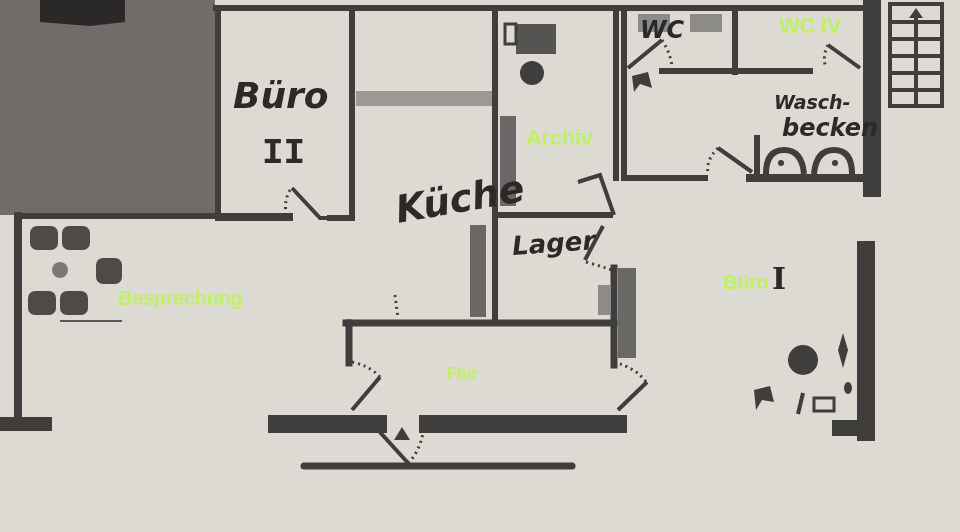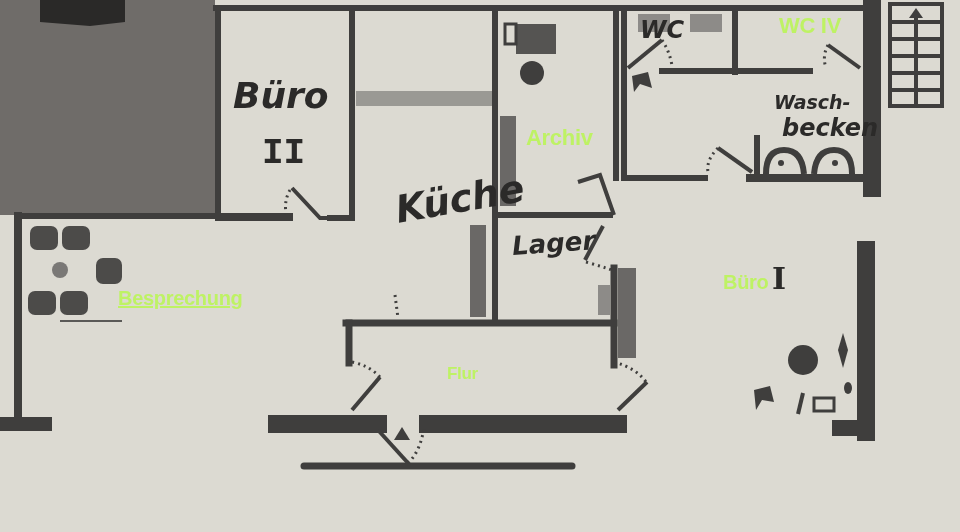--- a/index.html
+++ b/index.html
@@ -141,17 +141,17 @@
   
   <div class="label hand" style="left:233px;top:78px;font-size:36px;">Büro</div>
   <div class="label hand" style="left:262px;top:136px;font-size:36px;font-style:normal;font-family:Liberation Mono, monospace;">II</div>
   <div class="label hand" style="left:395px;top:180px;font-size:38px;transform:rotate(-10deg);">Küche</div>
   <div class="label printed" style="left:526px;top:127px;font-size:22px;">Archiv</div>
   <div class="label hand" style="left:512px;top:230px;font-size:26px;transform:rotate(-4deg);">Lager</div>
   <div class="label hand" style="left:640px;top:18px;font-size:24px;font-style:italic;">WC</div>
   <div class="label printed" style="left:779px;top:15px;font-size:22px;">WC IV</div>
   <div class="label hand" style="left:766px;top:93px;font-size:19px;margin-left:8px;">Wasch-</div>
   <div class="label hand" style="left:782px;top:116px;font-size:24px;">becken</div>
-  <div class="label printed" style="left:118px;top:288px;font-size:20px;text-decoration:underline;">Besprechung</div>
+  <div class="label printed" style="left:118px;top:288px;font-size:20px;">Besprechung</div>
   <div class="label printed" style="left:447px;top:365px;font-size:17px;">Flur</div>
   <div class="label printed" style="left:723px;top:272px;font-size:20px;">Büro</div>
   <div class="label hand" style="left:772px;top:264px;font-size:30px;font-style:normal;font-family:'DejaVu Serif',serif;">I</div>
 </div>
 
 </body></html>

